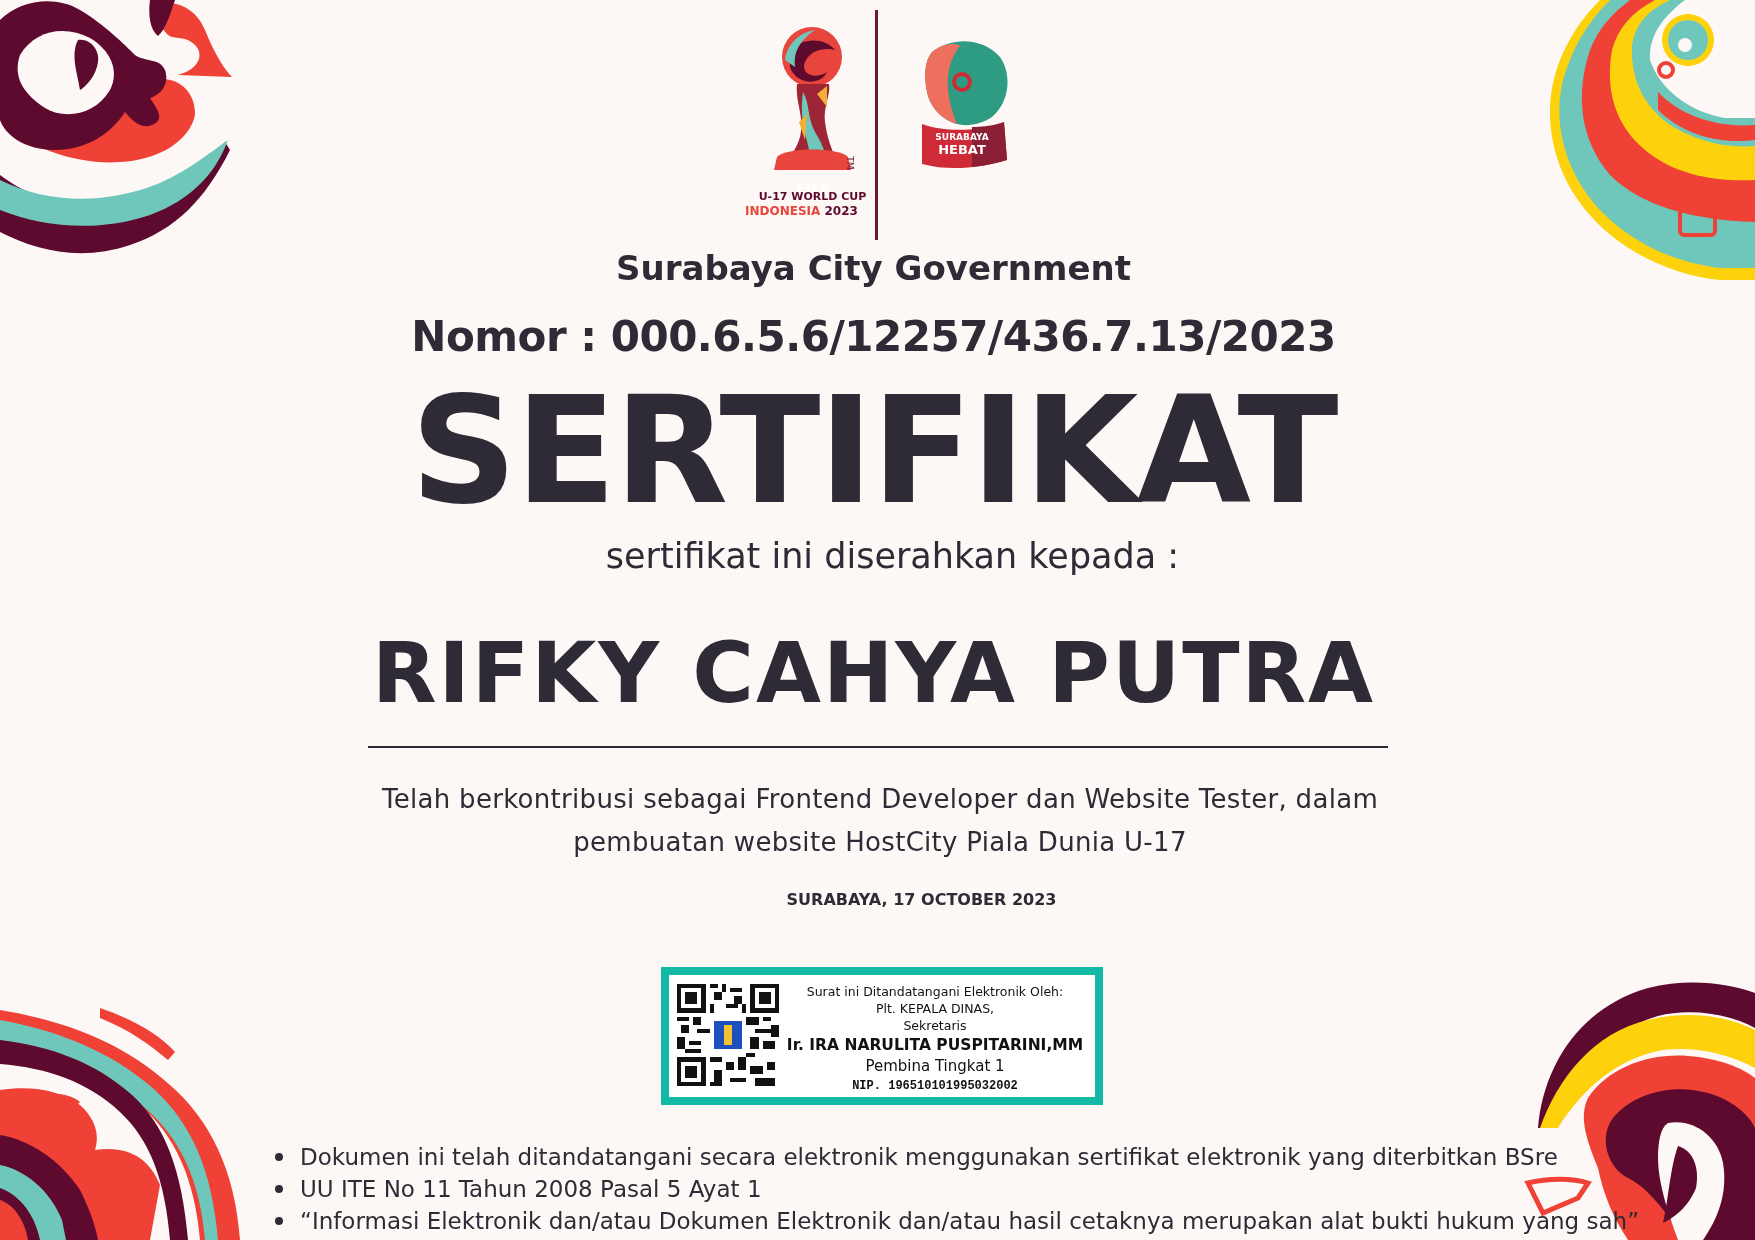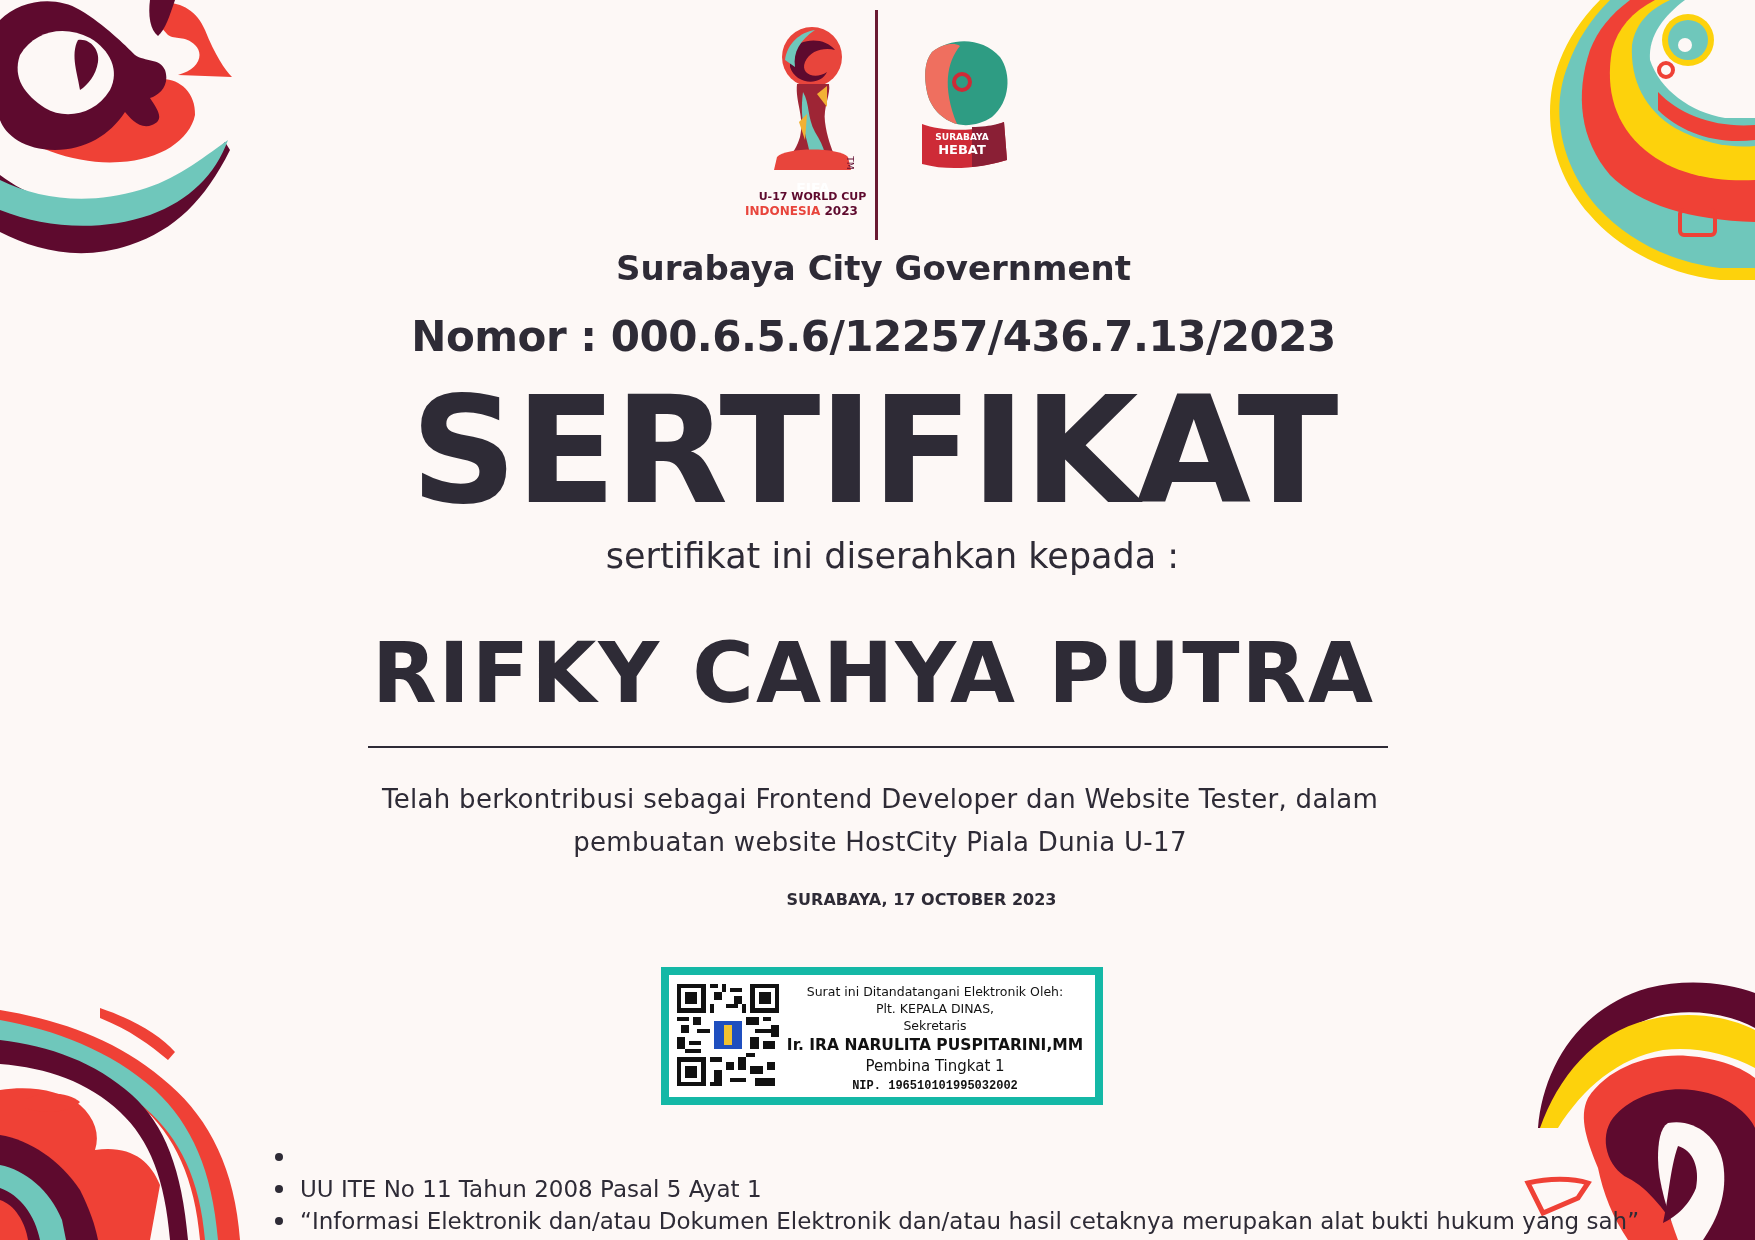--- a/index.html
+++ b/index.html
@@ -175,16 +175,16 @@
     <div class="sig-l1">Surat ini Ditandatangani Elektronik Oleh:</div>
     <div class="sig-l2">Plt. KEPALA DINAS,</div>
     <div class="sig-l3">Sekretaris</div>
     <div class="sig-l4">Ir. IRA NARULITA PUSPITARINI,MM</div>
     <div class="sig-l5">Pembina Tingkat 1</div>
     <div class="sig-l6">NIP. 196510101995032002</div>
   </div>
 </div>
 
 <ul class="notes">
-  <li><span class="dot"></span></li>
+  <li><span class="dot"></span><span>Dokumen ini telah ditandatangani secara elektronik menggunakan sertifikat elektronik yang diterbitkan BSre</span></li>
   <li><span class="dot"></span><span>UU ITE No 11 Tahun 2008 Pasal 5 Ayat 1</span></li>
   <li><span class="dot"></span><span>“Informasi Elektronik dan/atau Dokumen Elektronik dan/atau hasil cetaknya merupakan alat bukti hukum yang sah”</span></li>
 </ul>
 
 </body></html>

